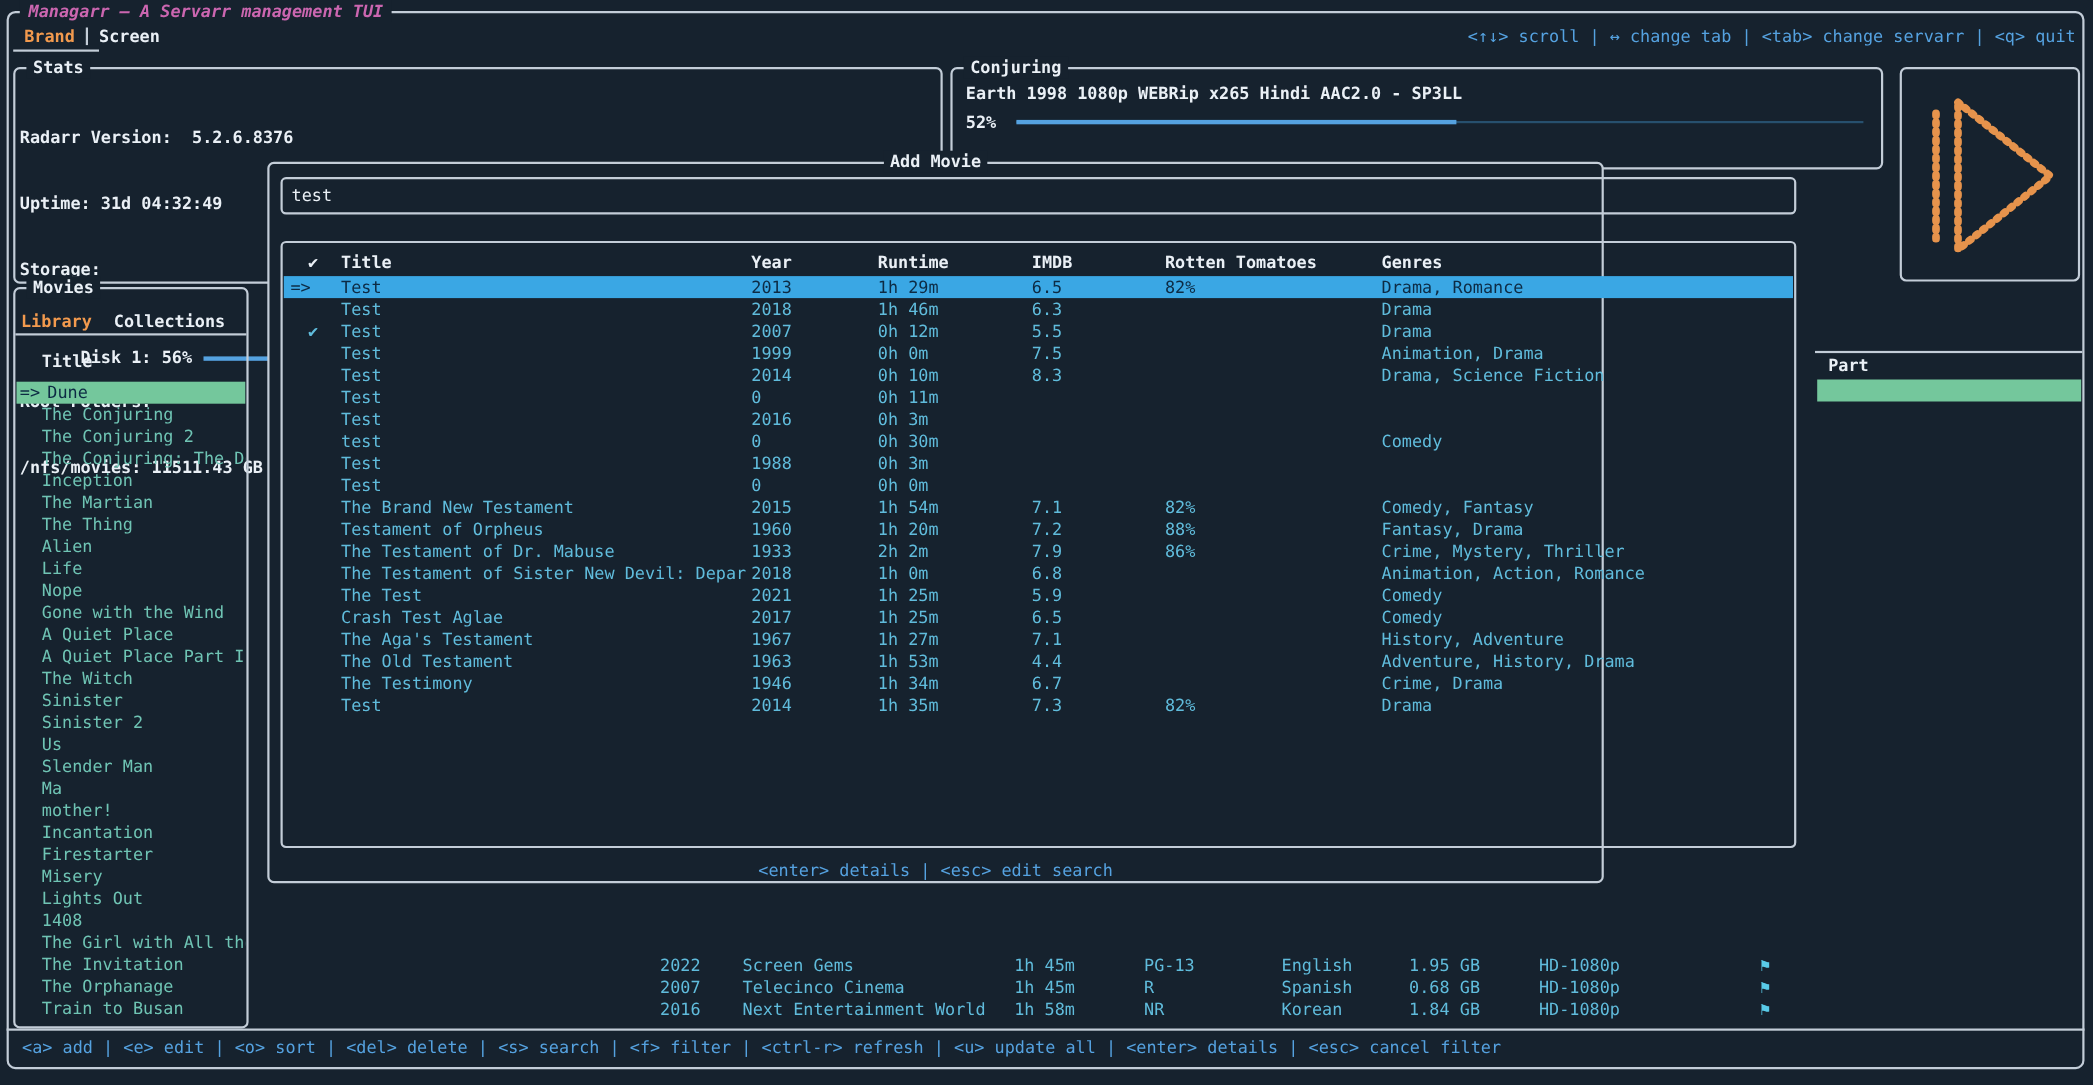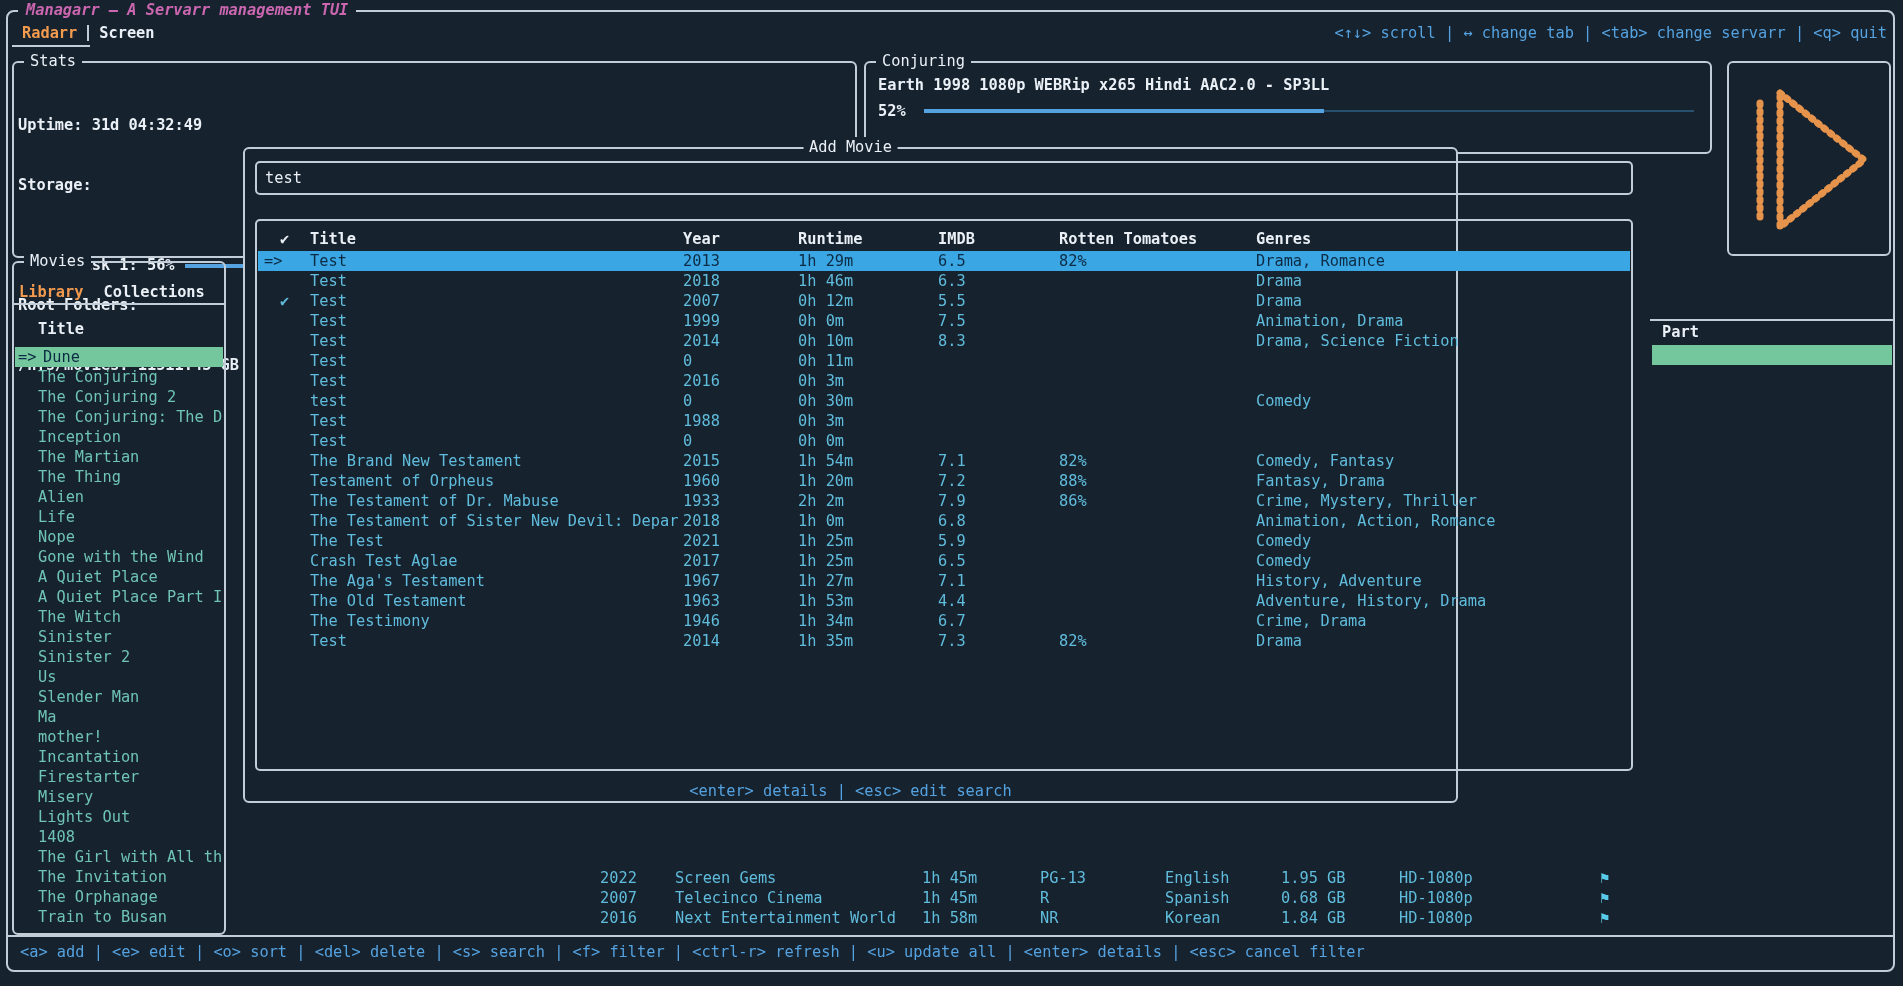--- a/index.html
+++ b/index.html
@@ -26,21 +26,21 @@
   .servarr-tabs{ position:absolute; left:22px; top:23px; display:flex; align-items:center; z-index:2; }
   .tab{ font-weight:bold; }
   .tab.radarr{ color:var(--c-orange); }
   .tab.sonarr{ color:var(--c-text_bright); }
   .vsep{ display:inline-block; width:2px; height:16px; background:var(--c-border); margin:0 10px; }
   .tab-underline{ position:absolute; left:12px; top:45px; width:78px; height:2px; background:var(--c-border); }
   .top-keybinds{ position:absolute; right:16px; top:23px; color:var(--c-blue); }
 
   .panel{ position:absolute; border:2px solid var(--c-border); border-radius:6px; }
   .chip{ position:absolute; top:-12px; left:10px; padding:0 6px; background:var(--c-background);
-         font-weight:normal; color:var(--c-text_bright); }
+         font-weight:bold; color:var(--c-text_bright); }
   .chip.center{ left:50%; transform:translateX(-50%); }
 
   .stats-panel{ left:12px; top:61px; width:845px; height:197px; }
   .stats-content{ position:absolute; left:4px; top:12px; right:4px; }
   .sline{ height:20px; font-weight:bold; color:var(--c-text_bright); }
   .disk-gauge{ display:inline-block; position:relative; width:160px; height:4px;
                margin-left:10px; vertical-align:middle; }
   .disk-gauge .fill{ position:absolute; left:0; top:0; height:4px; background:var(--c-blue); }
 
   .downloads-panel{ left:864px; top:61px; width:848px; height:93px; }
@@ -96,30 +96,31 @@
   .footer{ position:absolute; left:20px; top:942px; color:var(--c-blue); }
 </style>
 </head>
 <body>
 
 <div class="outer"></div>
 
 <div class="app-title">Managarr — A Servarr management TUI</div>
 
 <div class="servarr-tabs">
-  <span class="tab radarr">Radarr</span>
+  <span class="tab radarr">Brand</span>
   <span class="vsep"></span>
   <span class="tab sonarr">Screen</span>
 </div>
 <div class="tab-underline"></div>
 <div class="top-keybinds">&lt;↑↓&gt; scroll | ↔ change tab | &lt;tab&gt; change servarr | &lt;q&gt; quit</div>
 
 <section class="panel stats-panel">
   <span class="chip">Stats</span>
   <div class="stats-content">
+    <div class="sline">Radarr Version:  5.2.6.8376</div>
     <div class="sline">Uptime: 31d 04:32:49</div>
     <div class="sline">Storage:</div>
     <div class="sline">
       <span>Disk 1: 56%</span><span class="disk-gauge"><span class="fill" style="width: 56%;"></span></span>
     </div>
     <div class="sline">Root Folders:</div>
     <div class="sline">/nfs/movies: 11511.43 GB</div>
   </div>
 </section>
 

